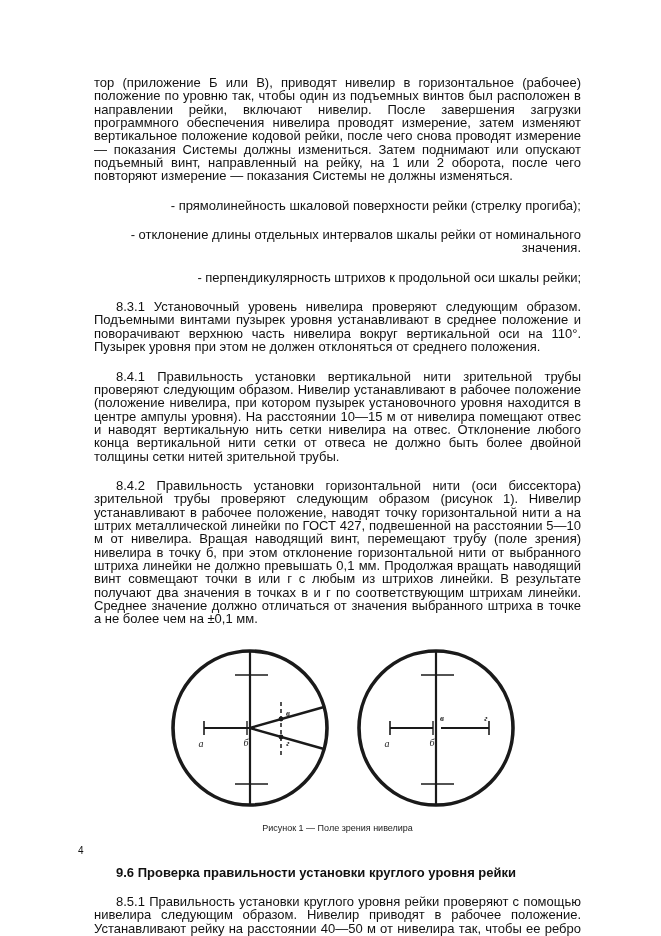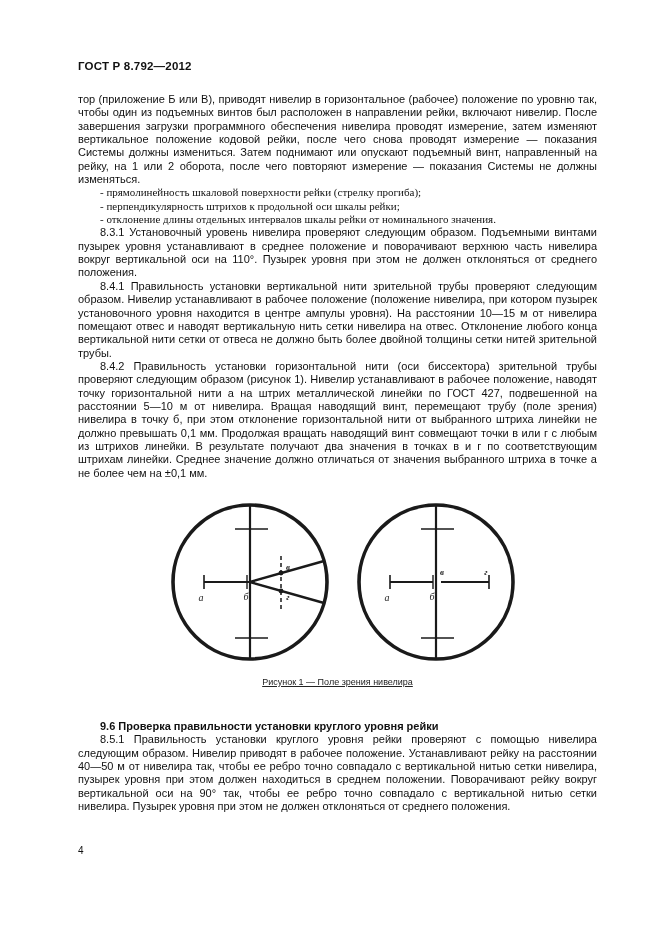--- a/index.html
+++ b/index.html
@@ -22,32 +22,31 @@
     padding: 60px 64px 0 78px;
     position: relative;
   }
   .doc-header {
     font-size: 11.5px;
     font-weight: bold;
     letter-spacing: 0.2px;
     margin: 0 0 21px 0;
   }
   .body-text p {
-    margin: 0;
-    font-size: 11px;
+    margin: 16px;
+    font-size: 13px;
     line-height: 13.35px;
     text-align: justify;
   }
   .body-text p.indent {
     text-indent: 22px;
   }
   .body-text p.list-item {
     text-indent: 22px;
-    text-align: left;
-    font-family: Liberation Serif, serif;
+    text-align: right;
   }
   .section-heading {
     margin: 3px 0 1px 0;
     font-size: 11px;
     line-height: 13.35px;
     font-weight: bold;
     text-indent: 22px;
     text-align: left;
   }
   .figure-block {
@@ -57,48 +56,46 @@
   .figure-block svg {
     display: block;
     margin: 0 auto;
   }
   .figure-caption {
     display: block;
     font-size: 9px;
     color: #222222;
     margin-top: 13px;
     text-align: center;
-    text-decoration: underline;
   }
   .after-figure {
     margin-top: 33px !important;
   }
   .page-number {
     position: absolute;
     left: 78px;
     top: 845px;
     font-size: 10px;
     color: #111111;
   }
   .reticle-line  { stroke: #1a1a1a; fill: none; }
   .reticle-label { font-family: "Liberation Serif", serif; font-style: italic; font-size: 10px; fill: #1a1a1a; }
   .reticle-label-sm { font-family: "Liberation Serif", serif; font-style: italic; font-weight: bold; font-size: 9px; fill: #1a1a1a; }
 </style>
 </head>
 <body>
 
 <div class="page">
 
-  <div class="doc-header">ГОСТ Р 8.792—2012</div>
 
   <div class="body-text">
     <p>тор (приложение Б или В), приводят нивелир в горизонтальное (рабочее) положение по уровню так, чтобы один из подъемных винтов был расположен в направлении рейки, включают нивелир. После завершения загрузки программного обеспечения нивелира проводят измерение, затем изменяют вертикальное положение кодовой рейки, после чего снова проводят измерение — показания Системы должны измениться. Затем поднимают или опускают подъемный винт, направленный на рейку, на 1 или 2 оборота, после чего повторяют измерение — показания Системы не должны изменяться.</p>
     <p class="list-item">- прямолинейность шкаловой поверхности рейки (стрелку прогиба);</p>
+    <p class="list-item">- отклонение длины отдельных интервалов шкалы рейки от номинального значения.</p>
     <p class="list-item">- перпендикулярность штрихов к продольной оси шкалы рейки;</p>
-    <p class="list-item">- отклонение длины отдельных интервалов шкалы рейки от номинального значения.</p>
     <p class="indent">8.3.1 Установочный уровень нивелира проверяют следующим образом. Подъемными винтами пузырек уровня устанавливают в среднее положение и поворачивают верхнюю часть нивелира вокруг вертикальной оси на 110°. Пузырек уровня при этом не должен отклоняться от среднего положения.</p>
     <p class="indent">8.4.1 Правильность установки вертикальной нити зрительной трубы проверяют следующим образом. Нивелир устанавливают в рабочее положение (положение нивелира, при котором пузырек установочного уровня находится в центре ампулы уровня). На расстоянии 10—15 м от нивелира помещают отвес и наводят вертикальную нить сетки нивелира на отвес. Отклонение любого конца вертикальной нити сетки от отвеса не должно быть более двойной толщины сетки нитей зрительной трубы.</p>
     <p class="indent">8.4.2 Правильность установки горизонтальной нити (оси биссектора) зрительной трубы проверяют следующим образом (рисунок 1). Нивелир устанавливают в рабочее положение, наводят точку горизонтальной нити а на штрих металлической линейки по ГОСТ 427, подвешенной на расстоянии 5—10 м от нивелира. Вращая наводящий винт, перемещают трубу (поле зрения) нивелира в точку б, при этом отклонение горизонтальной нити от выбранного штриха линейки не должно превышать 0,1 мм. Продолжая вращать наводящий винт совмещают точки в или г с любым из штрихов линейки. В результате получают два значения в точках в и г по соответствующим штрихам линейки. Среднее значение должно отличаться от значения выбранного штриха в точке а не более чем на ±0,1 мм.</p>
 
     <div class="figure-block">
       <svg width="400" height="164" viewBox="0 0 400 164">
 
         <g>
           <circle class="reticle-line" cx="112" cy="82" r="77" stroke-width="3.6"></circle>
           <line class="reticle-line" x1="112" y1="5" x2="112" y2="159" stroke-width="2.2"></line>

